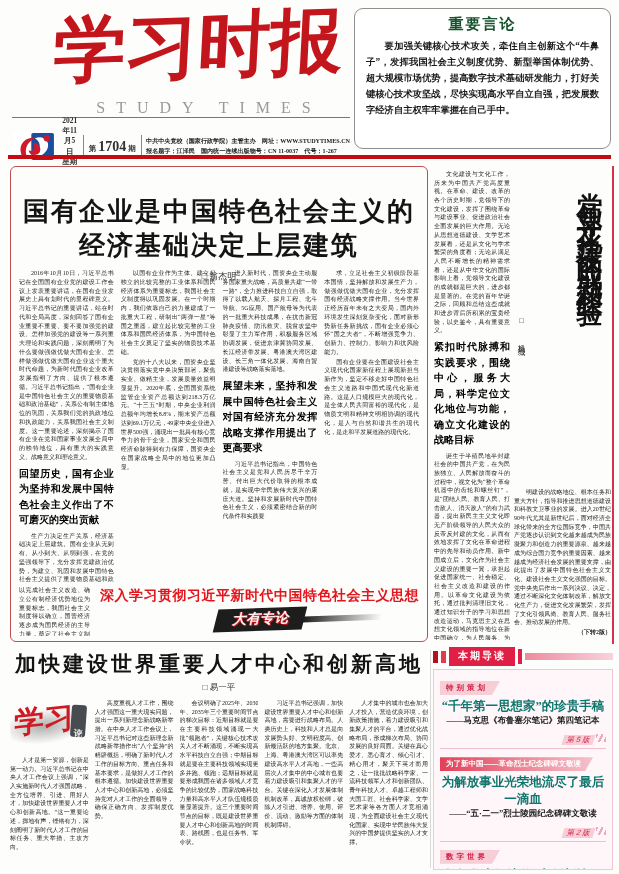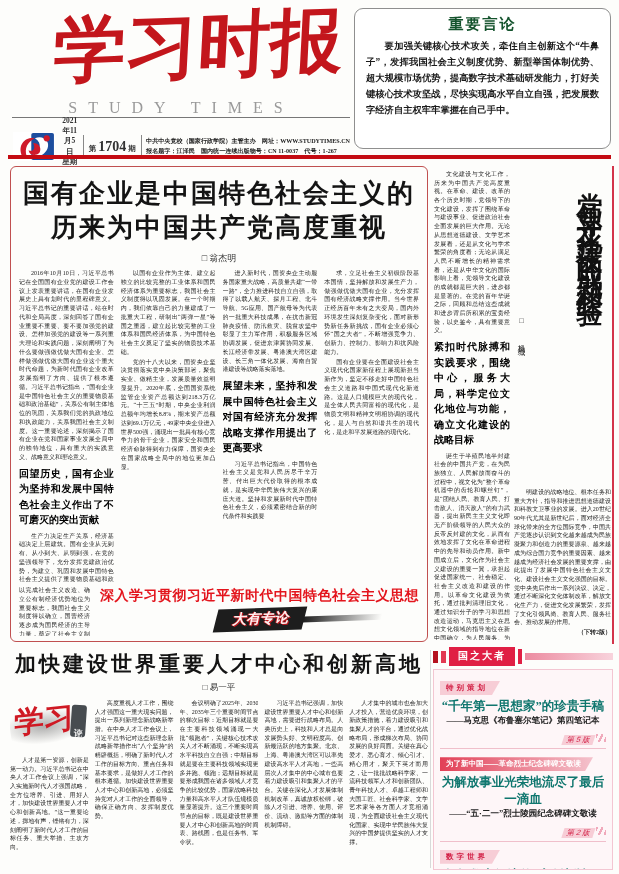--- a/index.html
+++ b/index.html
@@ -3,21 +3,21 @@
 <meta charset="utf-8">
 <style>
   html,body{margin:0;padding:0;background:#9a9a9a;}
   .page{position:relative;width:619px;height:874px;margin:0 auto;background:#fdfdfb;
         font-family:"Liberation Serif",serif;color:#222;overflow:hidden;}
 
   
   .mast-title{position:absolute;left:46px;top:0px;width:304px;text-align:center;
     font-size:72px;font-weight:900;color:#c3161c;line-height:1.3;white-space:nowrap;
     transform:skewX(-5deg) rotate(-2deg);}
-  .mast-sub{position:absolute;left:29px;top:99px;width:304px;text-align:center;
+  .mast-sub{position:absolute;left:57px;top:99px;width:304px;text-align:center;
     font-size:16px;letter-spacing:11px;color:#9a9a9a;}
   .quote-box{position:absolute;left:354px;top:8px;width:257px;height:141px;
     border:1.5px solid #8f8f8f;border-radius:9px;background:#fff;
     padding:6px 11px;box-sizing:border-box;}
   .qb-title{text-align:center;color:#14532d;font-weight:900;font-size:15px;
     font-family:"Liberation Sans",sans-serif;letter-spacing:2px;}
   .qb-body{margin:5px 0 0;font-size:9.3px;line-height:1.72;text-align:justify;
     text-indent:2em;color:#1a1a1a;font-weight:600;}
   .info-row{position:absolute;left:12px;top:117px;width:338px;height:38px;
     border-top:1.5px solid #777;display:flex;align-items:center;gap:5px;
@@ -27,21 +27,21 @@
   .vdiv{width:1px;height:23px;background:#888;}
   .issue-block{font-size:7.5px;font-weight:700;display:flex;align-items:flex-end;gap:2px;color:#333;}
   .issue-no{font-size:14px;line-height:1;}
   .pubinfo{font-size:6.1px;font-weight:700;line-height:1.6;color:#222;white-space:nowrap;}
   .red-rule{position:absolute;left:8px;right:8px;top:155px;height:4px;background:#c40b12;}
 
   
   .main-box{position:absolute;left:10px;top:166px;width:418px;height:476px;
     border:1px solid #c05050;border-radius:6px;box-sizing:border-box;background:#fdfdfb;}
   .mt{ text-align:center;font-weight:900;color:#141414;letter-spacing:2px;line-height:1.2;}
-  .mt1{margin-top:11px;font-size:26px;}
+  .mt1{margin-top:29px;font-size:26px;}
   .mt2{margin-top:3px;font-size:26px;}
   .byline{text-align:center;font-size:9px;color:#333;margin-top:9px;}
   .cols{position:absolute;left:8px;right:8px;top:102px;height:314px;display:flex;gap:7px;overflow:hidden;}
   .acol{flex:1;font-size:6px;line-height:1.46;overflow:hidden;text-align:justify;}
   .para{text-indent:2em;margin:0 0 1px;}
   .subhead{font-weight:900;font-size:10px;line-height:1.55;margin:4px 0;text-align:justify;color:#000;}
   .main-footer{position:absolute;left:8px;right:8px;bottom:5px;height:50px;display:flex;gap:10px;}
   .footer-text{width:130px;font-size:6px;line-height:1.46;text-align:justify;overflow:hidden;}
   .banner{flex:1;text-align:center;}
   .banner-line{font-family:"Liberation Sans",sans-serif;font-size:14px;font-weight:900;
@@ -149,21 +149,21 @@
     <span class="vdiv"></span>
     <span class="pubinfo">
       <div>中共中央党校（国家行政学院）主管主办　网址：WWW.STUDYTIMES.CN</div>
       <div>报名题字：江泽民　国内统一连续出版物号：CN 11-0037　代号：1-267</div>
     </span>
   </div>
   <div class="red-rule"></div>
 
   <section class="main-box">
     <div class="mt mt1">国有企业是中国特色社会主义的</div>
-    <div class="mt mt2">历来为中国共产党高度重视</div>
+    <div class="mt mt2">经济基础决定上层建筑</div>
     <div class="byline">□ 翁杰明</div>
     <div class="cols" id="main-cols">
         <div class="acol">
           <div class="para">2016年10月10日，习近平总书记在全国国有企业党的建设工作会议上发表重要讲话，在国有企业发展史上具有划时代的里程碑意义。习近平总书记的重要讲话，站在时代和全局高度，深刻回答了国有企业重要不重要、要不要加强党的建设、怎样加强党的建设等一系列重大理论和实践问题，深刻阐明了为什么要做强做优做大国有企业、怎样做强做优做大国有企业这个重大时代命题，为新时代国有企业改革发展指明了方向、提供了根本遵循。习近平总书记指出，“国有企业是中国特色社会主义的重要物质基础和政治基础”，关系公有制主体地位的巩固，关系我们党的执政地位和执政能力，关系我国社会主义制度。这一重要论述，深刻揭示了国有企业在党和国家事业发展全局中的独特地位，具有重大的实践意义、战略意义和理论意义。</div>
           <div class="subhead">回望历史，国有企业为坚持和发展中国特色社会主义作出了不可磨灭的突出贡献</div>
           <div class="para">生产力决定生产关系，经济基础决定上层建筑。国有企业从无到有、从小到大、从弱到强，在党的坚强领导下，充分发挥党建政治优势，为建立、巩固和发展中国特色社会主义提供了重要物质基础和政治基础。</div>
         </div>
         <div class="acol">
           <div class="para">以国有企业作为主体、建立起独立的比较完整的工业体系和国民经济体系为重要标志，我国社会主义制度得以巩固发展。在一个时期内，我们依靠自己的力量建成了一批重大工程，研制出“两弹一星”等国之重器，建立起比较完整的工业体系和国民经济体系，为中国特色社会主义奠定了坚实的物质技术基础。</div>
           <div class="para">党的十八大以来，国资央企坚决贯彻落实党中央决策部署，聚焦实业、做精主业，发展质量效益明显提升。2020年底，全国国资系统监管企业资产总额达到218.3万亿元。“十三五”时期，中央企业利润总额年均增长8.8%，期末资产总额达到69.1万亿元，49家中央企业进入世界500强，涌现出一批具有核心竞争力的骨干企业，国家安全和国民经济命脉得到有力保障，国资央企在国家战略全局中的地位更加凸显。</div>
@@ -227,21 +227,21 @@
           <div class="para">人才集中的城市也会加大人才投入，营造优良环境，创新政策措施，着力建设吸引和集聚人才的平台，通过优化战略布局，形成梯次布局、协同发展的良好局面。关键在真心爱才、悉心育才、倾心引才、精心用才，聚天下英才而用之，让一批批战略科学家、一流科技领军人才和创新团队、青年科技人才、卓越工程师和大国工匠、社会科学家、文学艺术家等各方面人才竞相涌现，为全面建设社会主义现代化国家、实现中华民族伟大复兴的中国梦提供坚实的人才支撑。</div>
         </div>
       </div>
 
   </section>
 
   <aside class="digest">
     <div class="digest-head">
       <span class="sq"></span>
       <span class="sq sq2"></span>
-      <span class="digest-label">国之大者</span>
+      <span class="digest-label">本期导读</span>
       <span class="digest-tick"></span>
       <span class="digest-bar"></span>
     </div>
     <div class="digest-body" id="digest-body">
         <div class="entry"><div class="tag light">特别策划</div><div class="d-title">“千年第一思想家”的珍贵手稿</div><div class="d-sub">——马克思《布鲁塞尔笔记》第四笔记本</div><div class="d-page"><span>第 5 版</span></div></div>
         <div class="entry"><div class="tag solid">为了新中国——革命烈士纪念碑碑文敬读</div><div class="d-title">为解放事业光荣地流尽了最后一滴血</div><div class="d-sub">——“五·二一”烈士陵园纪念碑碑文敬读</div><div class="d-page"><span>第 2 版</span></div></div>
         <div class="entry"><div class="tag light">数字世界</div><div class="d-title">把握数字经济的“高创新性、强渗透性、广覆盖性”</div></div>
       </div>
   </aside>
 

